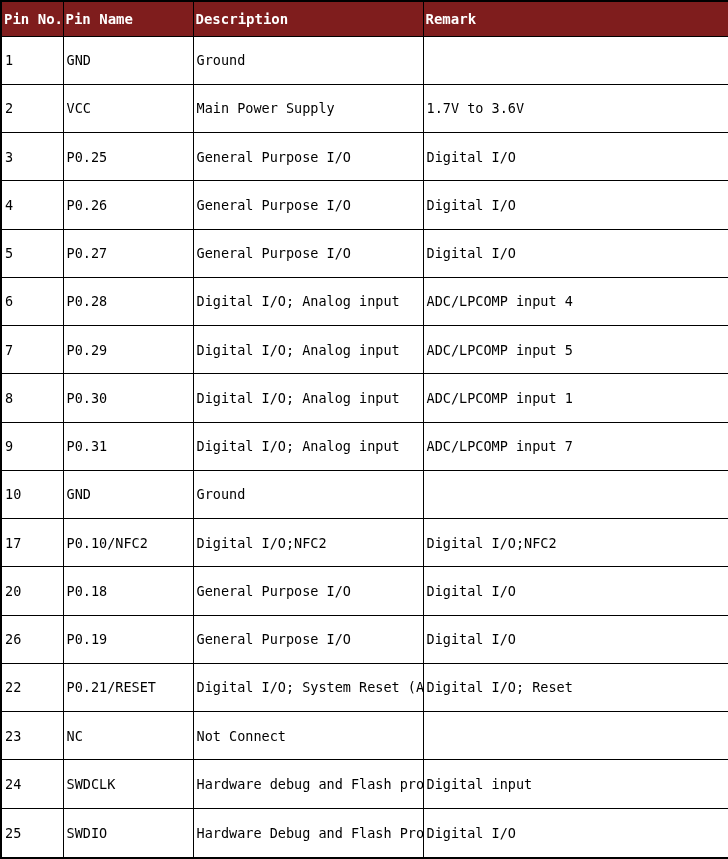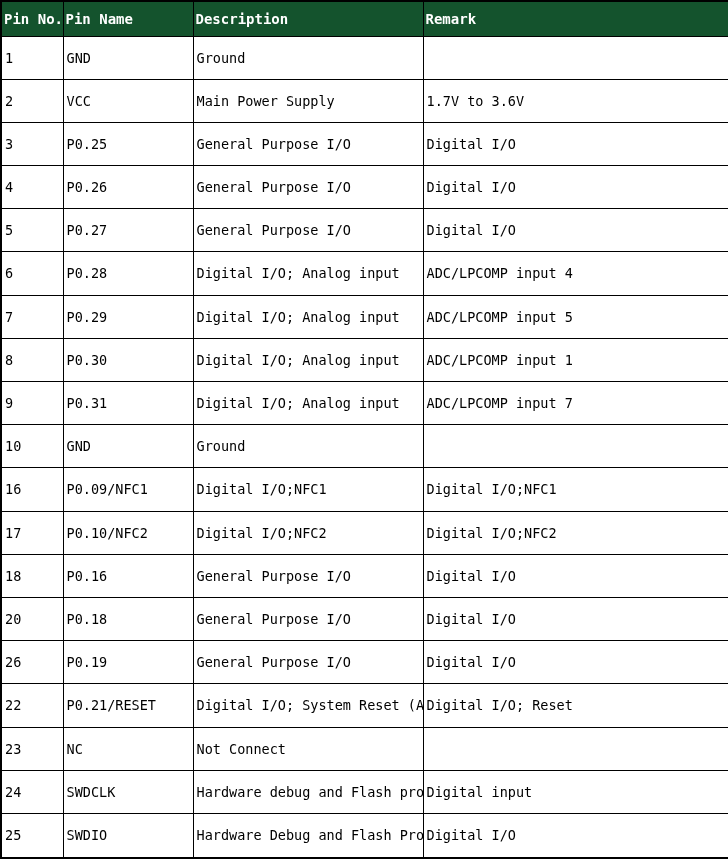--- a/index.html
+++ b/index.html
@@ -24,21 +24,21 @@
     border: 1px solid #000000;
     overflow: hidden;
     white-space: nowrap;
     vertical-align: middle;
     padding: 0 0 0 3px;
   }
   table.pin-table thead tr {
     height: 35px;
   }
   table.pin-table th {
-    background: #14532d;
+    background: #7f1d1d;
     color: #ffffff;
     font: bold 14px "DejaVu Sans Mono", "Liberation Mono", monospace;
     text-align: left;
     padding-left: 2px;
   }
   table.pin-table td {
     color: #000000;
     font: 13.5px/1.2 "DejaVu Sans Mono", "Liberation Mono", monospace;
     background: #ffffff;
   }
@@ -117,36 +117,24 @@
           <td>Digital I/O; Analog input</td>
           <td>ADC/LPCOMP input 7</td>
         </tr>
         <tr>
           <td>10</td>
           <td>GND</td>
           <td>Ground</td>
           <td></td>
         </tr>
         <tr>
-          <td>16</td>
-          <td>P0.09/NFC1</td>
-          <td>Digital I/O;NFC1</td>
-          <td>Digital I/O;NFC1</td>
-        </tr>
-        <tr>
           <td>17</td>
           <td>P0.10/NFC2</td>
           <td>Digital I/O;NFC2</td>
           <td>Digital I/O;NFC2</td>
-        </tr>
-        <tr>
-          <td>18</td>
-          <td>P0.16</td>
-          <td>General Purpose I/O</td>
-          <td>Digital I/O</td>
         </tr>
         <tr>
           <td>20</td>
           <td>P0.18</td>
           <td>General Purpose I/O</td>
           <td>Digital I/O</td>
         </tr>
         <tr>
           <td>26</td>
           <td>P0.19</td>

